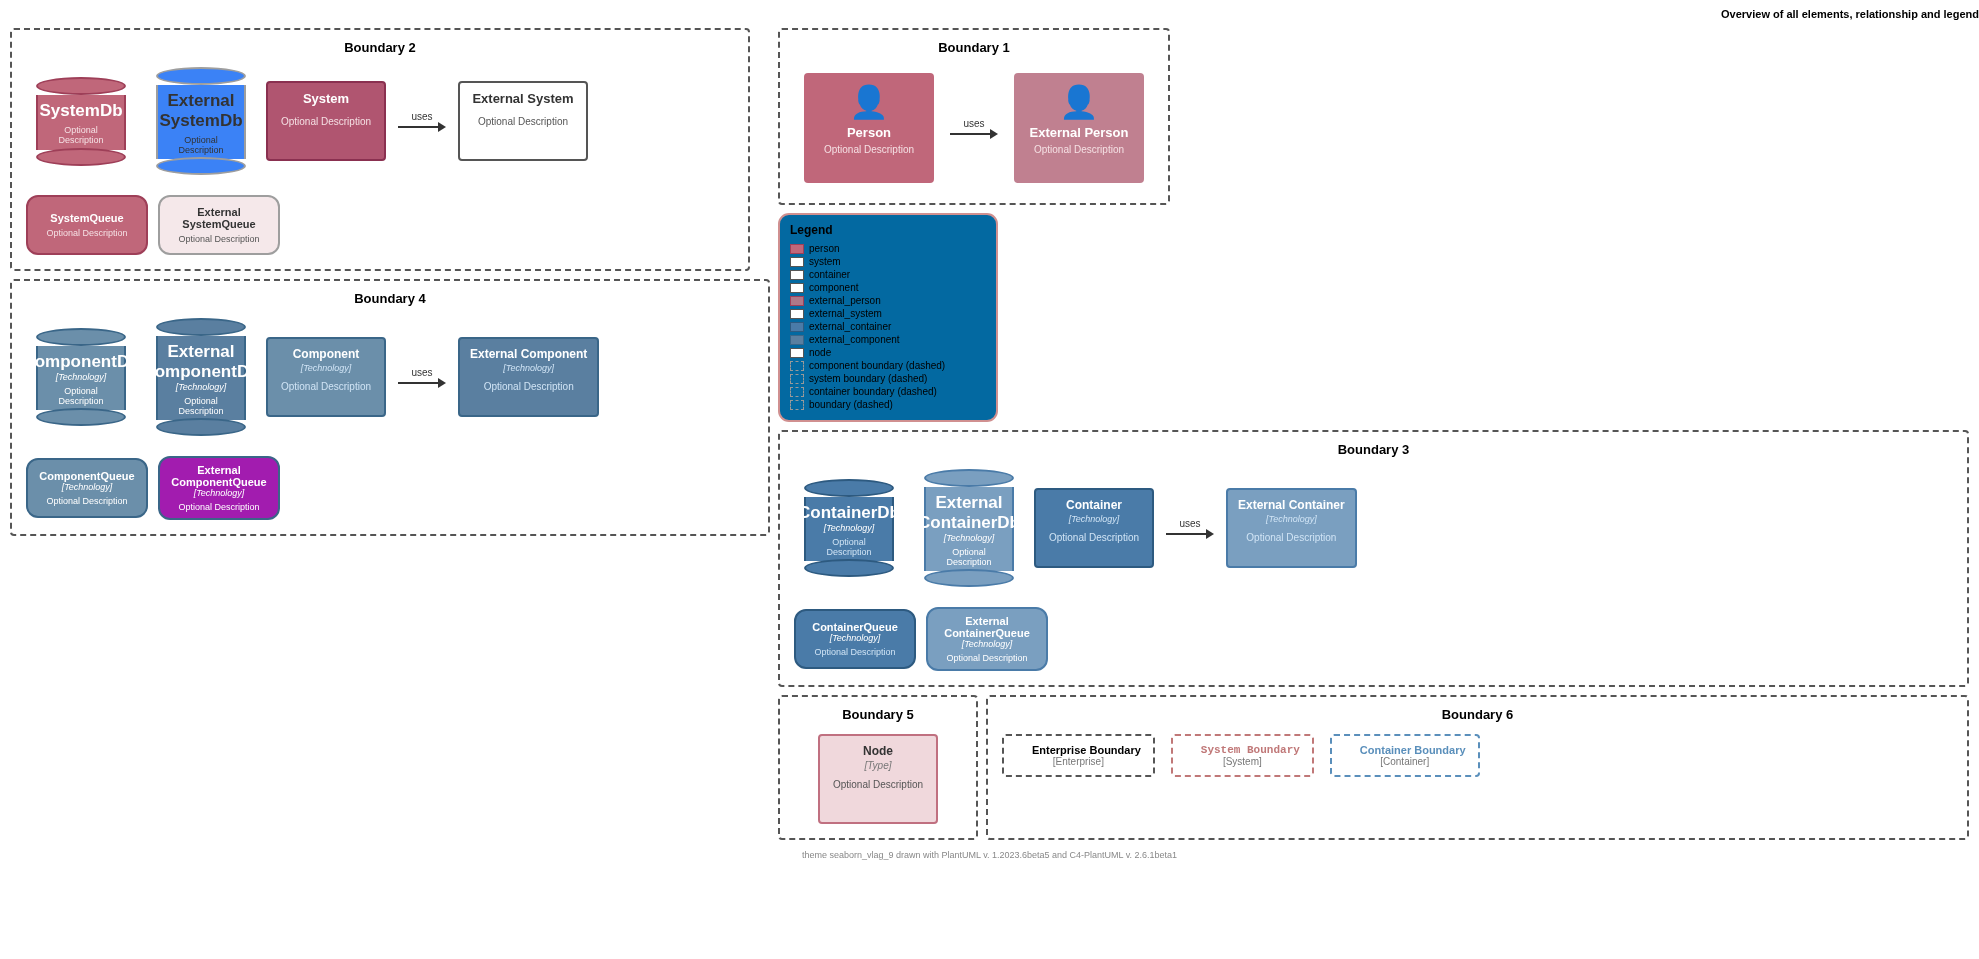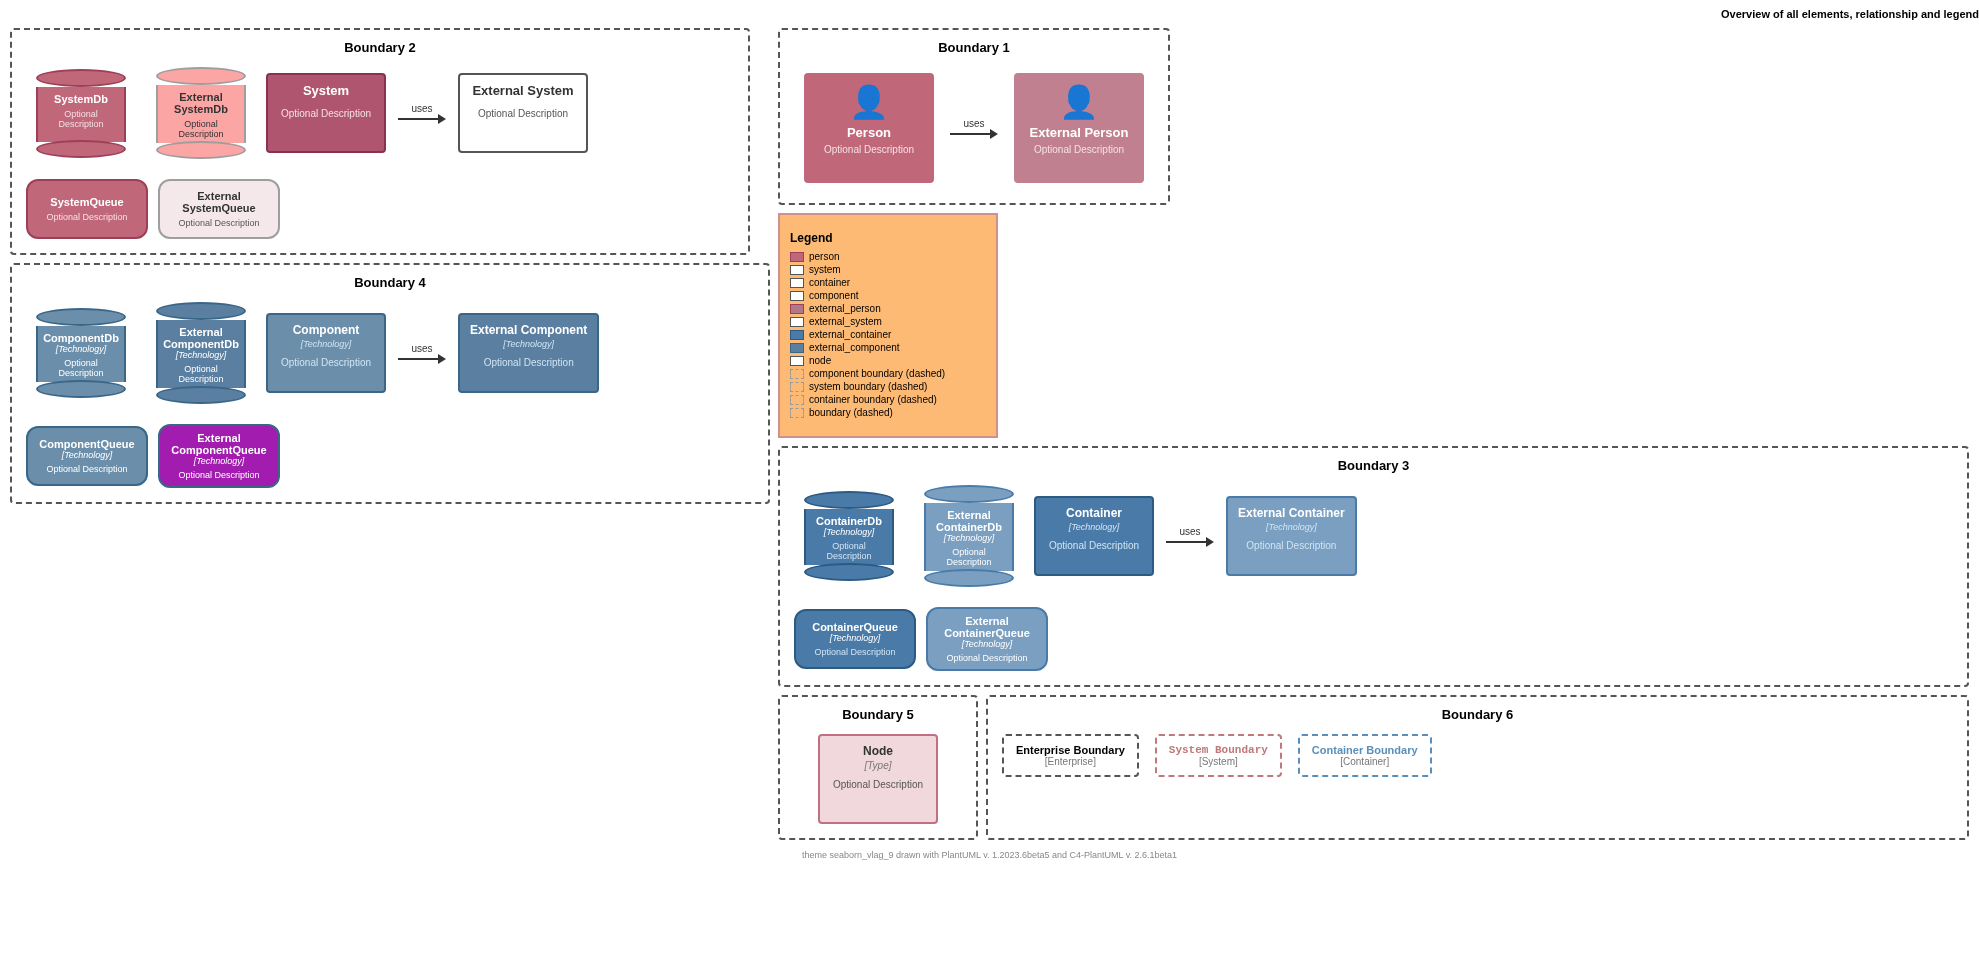--- a/index.html
+++ b/index.html
@@ -176,37 +176,37 @@
       width: 90px;
       height: 18px;
       border-radius: 50%;
       border: 2px solid;
       position: relative;
       z-index: 1;
       margin-top: -2px;
     }
     .cyl-name {
       font-weight: bold;
-      font-size: 11px;
+      font-size: 17px;
       text-align: center;
       margin-top: 2px;
     }
     .cyl-tech {
       font-style: italic;
       font-size: 9px;
       text-align: center;
     }
     .cyl-desc {
       font-size: 9px;
       text-align: center;
       margin-top: 4px;
     }
     .cyl-system { background-color: #c0677a; border-color: #9e3f58; color: #fff; }
     .cyl-system .cyl-desc { color: #f5e0e4; }
-    .cyl-external-system { background-color: #fca5a5; border-color: #9e9e9e; color: #333; }
+    .cyl-external-system { background-color: #3b82f6; border-color: #9e9e9e; color: #333; }
     .cyl-container { background-color: #4a7ba8; border-color: #2d5a80; color: #fff; }
     .cyl-container .cyl-desc { color: #d0e4f5; }
     .cyl-external-container { background-color: #7a9fc0; border-color: #4a7ba8; color: #fff; }
     .cyl-component { background-color: #6b8faa; border-color: #3a6688; color: #fff; }
     .cyl-external-component { background-color: #5a7fa0; border-color: #3a6688; color: #fff; }
 
     
     .queue-shape {
       display: flex;
       flex-direction: column;
@@ -244,23 +244,23 @@
     .queue-external-system { background-color: #f5e8ea; border-color: #9e9e9e; color: #333; }
     .queue-container { background-color: #4a7ba8; border-color: #2d5a80; color: #fff; }
     .queue-container .queue-desc { color: #d0e4f5; }
     .queue-external-container { background-color: #7a9fc0; border-color: #4a7ba8; color: #fff; }
     .queue-component { background-color: #6b8faa; border-color: #3a6688; color: #fff; }
     .queue-external-component { background-color: #a21caf; border-color: #3a6688; color: #fff; }
 
     
     .legend-box {
       border: 2px solid #d09090;
-      border-radius: 0;
-      background: #fdba74;
-      padding: 16px 10px;
+      border-radius: 11px;
+      background: #0369a1;
+      padding: 8px 10px;
       min-width: 200px;
       font-size: 10px;
     }
     .legend-title {
       font-weight: bold;
       font-size: 12px;
       margin-bottom: 6px;
     }
     .legend-item {
       display: flex;
@@ -334,20 +334,21 @@
       padding: 8px 12px;
       text-align: center;
       min-width: 120px;
     }
     .boundary-sub-enterprise { border-color: #555; }
     .boundary-sub-system { border-color: #c07878; }
     .boundary-sub-container { border-color: #5a8fbb; }
     .sub-name {
       font-weight: bold;
       font-size: 11px;
+      margin-left: 16px;
     }
     .sub-type {
       font-size: 10px;
       color: #777;
     }
     .sub-name-system { color: #c07878; font-family: Liberation Mono, monospace; }
     .sub-name-container { color: #5a8fbb; }
   </style>
 </head>
 <body>

